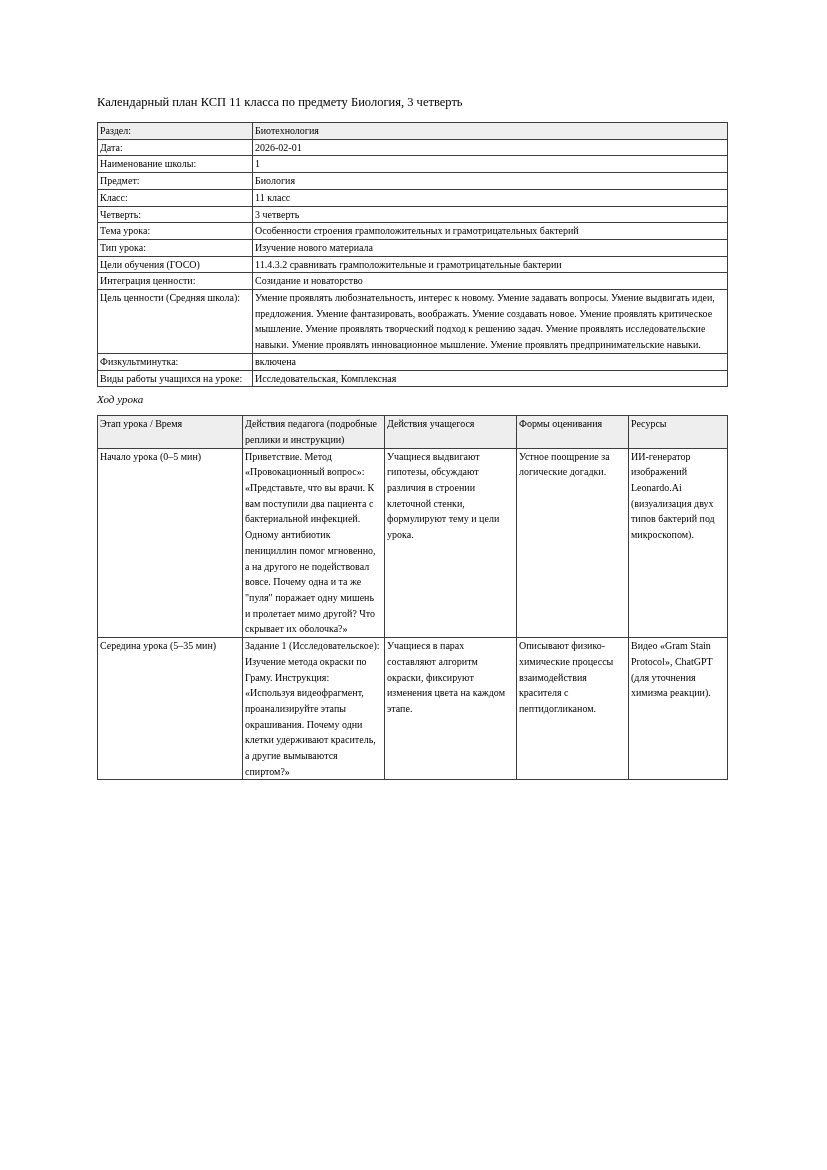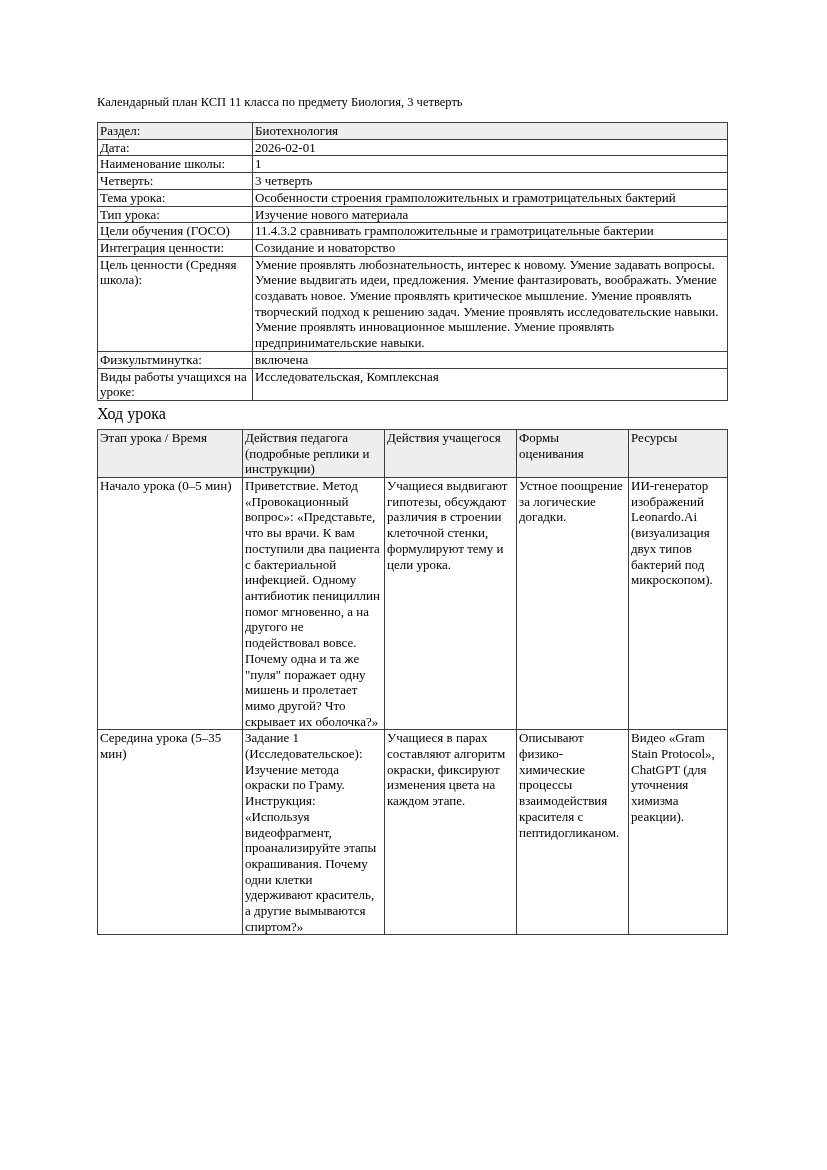--- a/index.html
+++ b/index.html
@@ -31,31 +31,32 @@
   table {
     border-collapse: collapse;
     width: 630px;
     table-layout: fixed;
   }
   td, th {
     border: 1px solid var(--border-color);
     vertical-align: top;
     text-align: left;
     font-weight: normal;
-    font-size: 13px;
+    font-size: 10px;
     line-height: 15.7px;
     padding: 0 3px 0 2px;
     overflow: hidden;
     word-wrap: break-word;
   }
   tr.shaded td, thead th { background: var(--header-bg); }
   .section-heading {
-    font-size: 16px;
+    font-size: 11px;
     line-height: 15px;
     margin: 5px 0 8px 0;
+    font-style: italic;
   }
 </style>
 </head>
 <body>
 
 <div class="page">
 
   <div class="doc-title">Календарный план КСП 11 класса по предмету Биология, 3 четверть</div>
 
   <table class="info-table">
@@ -68,20 +69,28 @@
         <td>Раздел:</td>
         <td>Биотехнология</td>
       </tr>
       <tr>
         <td>Дата:</td>
         <td>2026-02-01</td>
       </tr>
       <tr>
         <td>Наименование школы:</td>
         <td>1</td>
+      </tr>
+      <tr>
+        <td>Предмет:</td>
+        <td>Биология</td>
+      </tr>
+      <tr>
+        <td>Класс:</td>
+        <td>11 класс</td>
       </tr>
       <tr>
         <td>Четверть:</td>
         <td>3 четверть</td>
       </tr>
       <tr>
         <td>Тема урока:</td>
         <td>Особенности строения грамположительных и грамотрицательных бактерий</td>
       </tr>
       <tr>

